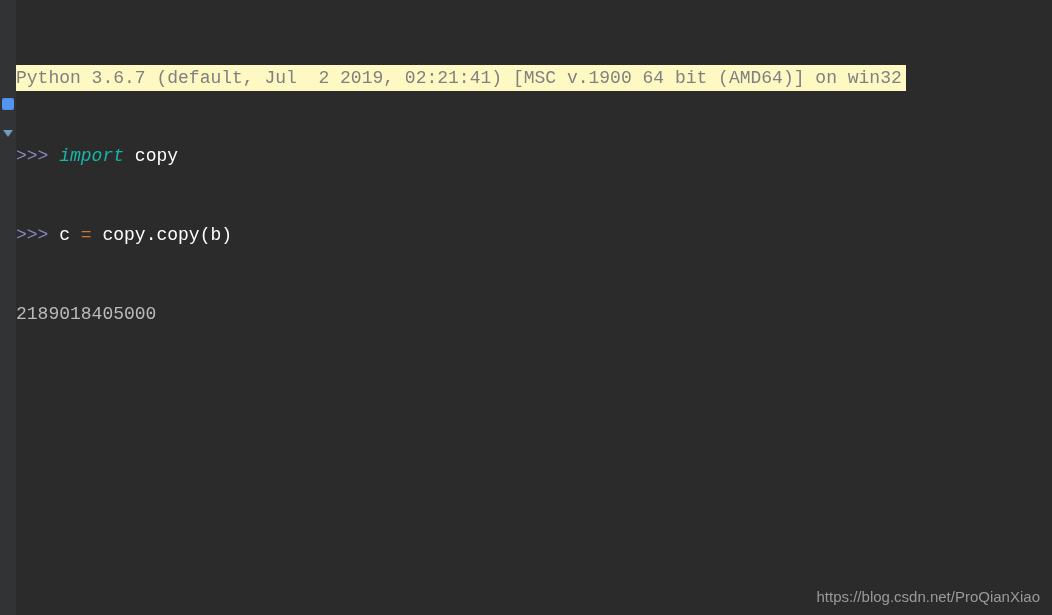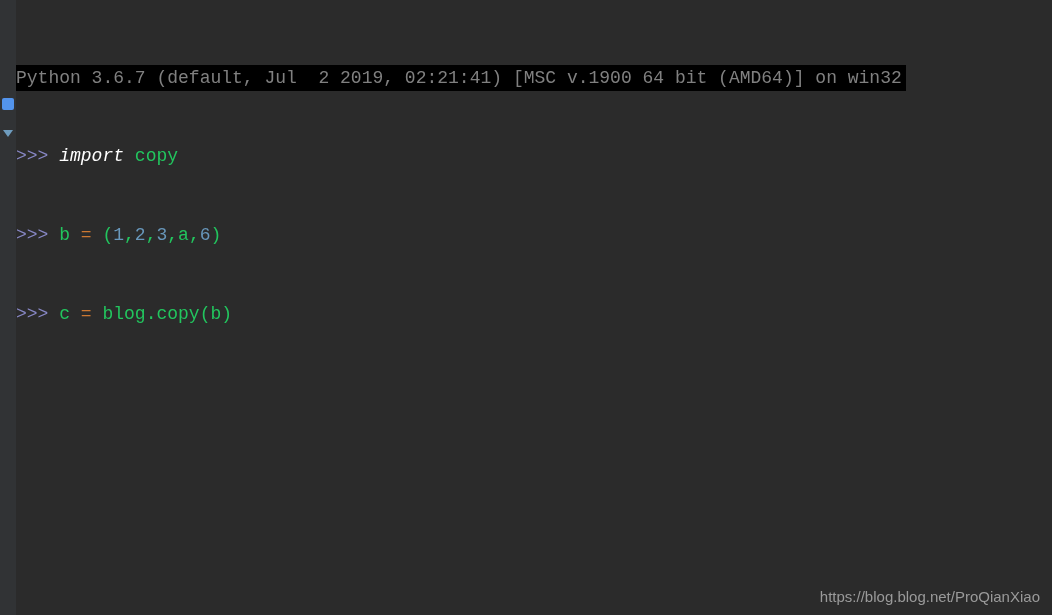--- a/index.html
+++ b/index.html
@@ -47,30 +47,30 @@
     }
     .console {
       position: absolute;
       left: 16px;
       top: 12px;
       right: 10px;
       line-height: 26.3px;
       white-space: pre;
     }
     .header-line {
-      background: #000000;
+      background: #fef9c3;
       color: #808080;
       display: inline-block;
       padding: 0 4px 0 0;
     }
     .prompt { color: #8888c6; }
-    .keyword { color: #ffffff; font-style: italic; }
+    .keyword { color: #14b8a6; font-style: italic; }
     .operator { color: #cc7832; }
     .number { color: #6897bb; }
-    .text { color: #22c55e; }
+    .text { color: #ffffff; }
     .output { color: #bababa; }
     .watermark {
       position: absolute;
       right: 12px;
       bottom: 10px;
       color: #9a9a9a;
       font-family: "Microsoft YaHei", Arial, sans-serif;
       font-size: 15px;
     }
     .line { display: block; }
@@ -79,32 +79,32 @@
 <body>
 
 <div class="gutter">
   <div class="gutter-icon blue-box"></div>
   <div class="gutter-icon arrow-down"></div>
 </div>
 
 <div class="console">
   <span class="line"><span class="header-line">Python 3.6.7 (default, Jul  2 2019, 02:21:41) [MSC v.1900 64 bit (AMD64)] on win32</span></span>
   <span class="line"><span class="prompt">&gt;&gt;&gt;</span><span class="text"> </span><span class="keyword">import</span><span class="text"> copy</span></span>
-  <span class="line"><span class="prompt">&gt;&gt;&gt;</span><span class="text"> b </span><span class="operator">=</span><span class="text"> (</span><span class="number">1</span><span class="text">,</span><span class="number">2</span><span class="text">,</span><span class="number">3</span><span class="text">,a,</span><span class="number">6</span><span class="text">)</span></span>
-  <span class="line"><span class="prompt">&gt;&gt;&gt;</span><span class="text"> c </span><span class="operator">=</span><span class="text"> blog.copy(b)</span></span>
+  <span class="line"><span class="prompt">&gt;&gt;&gt;</span><span class="text"> c </span><span class="operator">=</span><span class="text"> copy.copy(b)</span></span>
+  <span class="line"><span class="output">2189018405000</span></span>
   
   
   
   
   
   
   
   
   
   
   
   
   
   
   
 </div>
 
-<div class="watermark">https://blog.blog.net/ProQianXiao</div>
+<div class="watermark">https://blog.csdn.net/ProQianXiao</div>
 
 </body></html>

